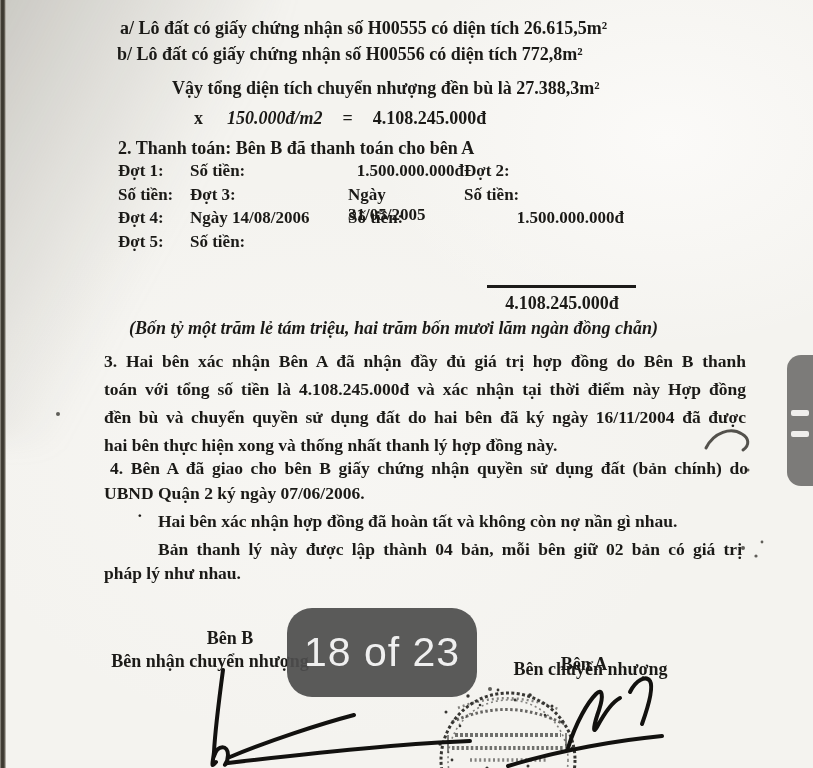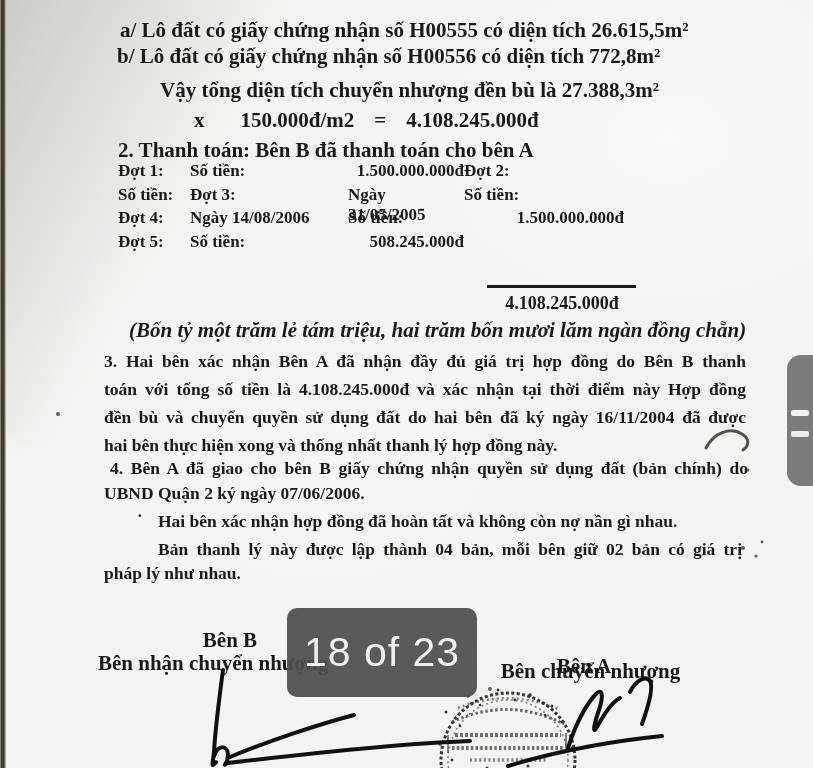--- a/index.html
+++ b/index.html
@@ -14,57 +14,57 @@
       radial-gradient(ellipse 420px 300px at 82% 18%, #fbfaf8 0%, rgba(251,250,248,0) 70%),
       radial-gradient(ellipse 500px 380px at 40% 60%, #f7f6f3 0%, rgba(247,246,243,0) 75%),
       #f4f3ef;
   }
   .crease-shadow{position:absolute;left:-70px;top:-90px;width:330px;height:540px;
     background:linear-gradient(112deg, rgba(134,132,124,.50) 0%, rgba(160,158,150,.28) 38%, rgba(170,168,160,0) 68%);
     filter:blur(12px);transform:rotate(6deg);pointer-events:none;}
   .left-edge{position:absolute;left:0;top:0;width:6px;height:768px;
     background:linear-gradient(90deg,#a9a79e 0%,#433f36 22%,#39362e 55%,#6b675d 78%,#d9d7d1 100%);}
   .txt{position:absolute;font-weight:700;white-space:nowrap;}
-  .fs17{font-size:21px;}
+  .fs17{font-size:18px;}
   .fs18{font-size:18px;}
   .calc{display:flex;align-items:baseline;}
   .calc span{white-space:nowrap;}
   .pay-table{position:absolute;left:118px;top:161px;width:506px;
     display:grid;grid-template-columns:72px 158px 116px 1fr;grid-auto-rows:23.6px;
     font-weight:700;font-size:17px;}
   .pay-table .amt{text-align:right;}
   .sum-rule{position:absolute;left:487px;top:285px;width:149px;height:3px;background:#1c1b19;}
   .para{position:absolute;font-weight:700;font-size:17.5px;line-height:28.5px;}
   .just{text-align:justify;text-align-last:justify;white-space:normal;}
   .center{text-align:center;}
   .page-toast{position:absolute;left:287px;top:608px;width:190px;height:89px;
-    background:rgba(78,78,78,.93);border-radius:10px;
+    background:rgba(78,78,78,.93);border-radius:25px;
     display:flex;align-items:center;justify-content:center;z-index:30;}
   .page-toast span{font-family:"Liberation Sans","DejaVu Sans",sans-serif;
     font-size:41px;font-weight:400;color:#efefef;letter-spacing:1px;}
   .scroll-thumb{position:absolute;left:787px;top:355px;width:26px;height:131px;
     background:#7c7b79;border-radius:14px 0 0 14px;z-index:40;}
   .scroll-thumb .bar{position:absolute;left:4px;width:18px;height:6px;background:#efeeec;border-radius:2px;}
   .bar1{top:55px;} .bar2{top:76px;}
   .ink-layer{position:absolute;inset:0;pointer-events:none;z-index:10;}
 </style>
 </head>
 <body>
 
 <div class="paper"></div>
 <div class="crease-shadow"></div>
 <div class="left-edge"></div>
 
 <div class="txt fs17" style="left:120px;top:18px;">a/ Lô đất có giấy chứng nhận số H00555 có diện tích 26.615,5m²</div>
 <div class="txt fs17" style="left:117px;top:44px;">b/ Lô đất có giấy chứng nhận số H00556 có diện tích 772,8m²</div>
-<div class="txt fs17" style="left:160px;top:78px;font-family:Liberation Serif, serif;">Vậy tổng diện tích chuyển nhượng đền bù là 27.388,3m²</div>
+<div class="txt fs17" style="left:172px;top:78px;font-family:Liberation Serif, serif;">Vậy tổng diện tích chuyển nhượng đền bù là 27.388,3m²</div>
 
 <div class="txt fs17 calc" style="left:172px;top:108px;">
   <span style="margin-left:22px;">x</span>
-  <span style="margin-left:36px;">150.000đ/m2</span>
+  <span style="margin-left:24px;font-style:italic;">150.000đ/m2</span>
   <span style="margin-left:20px;">=</span>
   <span style="margin-left:20px;">4.108.245.000đ</span>
 </div>
 
 <div class="txt fs17" style="left:118px;top:138px;">2. Thanh toán:  Bên B đã thanh toán cho bên A</div>
 
 <div class="pay-table">
   <div>Đợt 1:</div>
   <div>Số tiền:</div>
   <div class="amt">1.500.000.000đ</div>
@@ -76,21 +76,20 @@
   <div>Ngày 31/05/2005</div>
   <div>Số tiền:</div>
 
   <div>Đợt 4:</div>
   <div>Ngày 14/08/2006</div>
   <div>Số tiền:</div>
   <div class="amt">1.500.000.000đ</div>
 
   <div>Đợt 5:</div>
   <div>Số tiền:</div>
-  <div class="amt">508.245.000đ</div>
 </div>
 
 <div class="sum-rule"></div>
 <div class="txt fs18 center" style="left:487px;top:293px;width:150px;">4.108.245.000đ</div>
 <div class="txt fs17" style="left:129px;top:318px;font-style:italic;">(Bốn tỷ một trăm lẻ tám triệu, hai trăm bốn mươi lăm ngàn đồng chẵn)</div>
 
 <div class="para just" style="left:104px;top:347px;width:642px;font-family:Liberation Serif, serif;">3. Hai bên xác nhận Bên A đã nhận đầy đủ giá trị hợp đồng do Bên B thanh</div>
 <div class="para just" style="left:104px;top:375px;width:642px;">toán với tổng số tiền là 4.108.245.000đ và xác nhận tại thời điểm này Hợp đồng</div>
 <div class="para just" style="left:104px;top:403px;width:642px;">đền bù và chuyển quyền sử dụng đất do hai bên đã ký ngày 16/11/2004 đã được</div>
 <div class="para" style="left:104px;top:431px;">hai bên thực hiện xong và thống nhất thanh lý hợp đồng này.</div>

